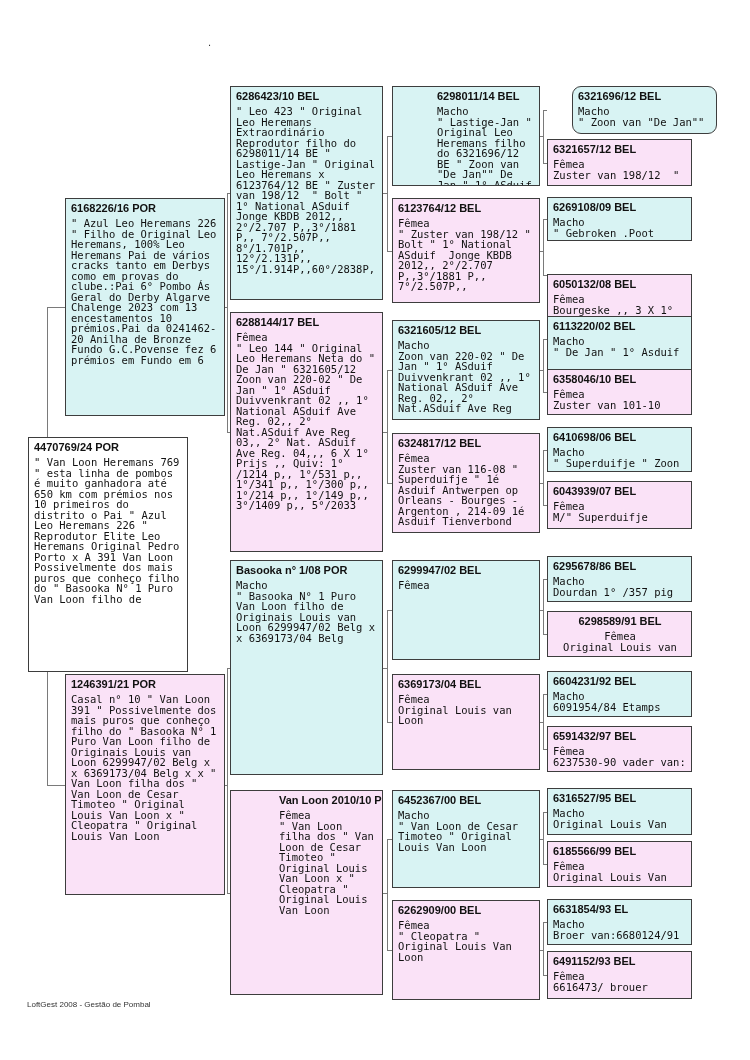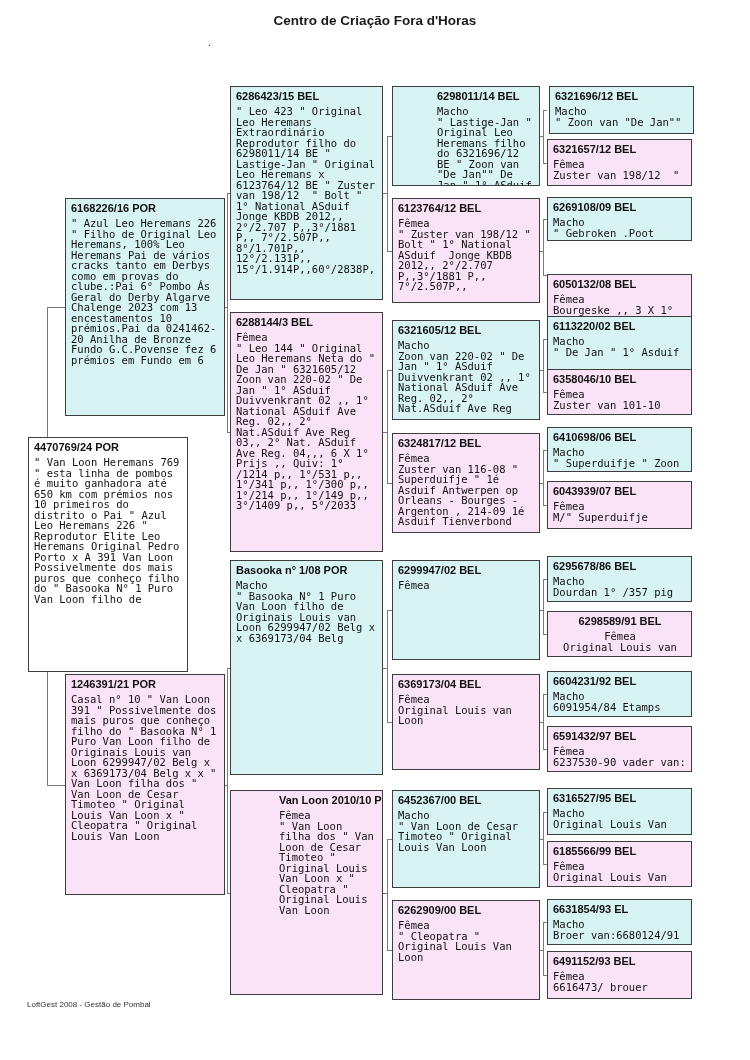--- a/index.html
+++ b/index.html
@@ -33,41 +33,40 @@
   .cline { position:absolute; background:var(--line, #7a7a7a); }
   #footer-brand {
     position:absolute; left:27px; top:1000px;
     font-size:8px; color:#333; letter-spacing:0;
   }
 </style>
 </head>
 <body>
 
 <div id="page">
-  <div id="page-title">Centro de Criação Fora d'Horas</div>
   <div id="stray-dot">.</div>
   <div id="tree">
       <div class="box" style="left: 28px; top: 437px; width: 160px; height: 235px;">
         <div class="ring">4470769/24 POR</div>
         <div class="bodytext">" Van Loon Heremans 769 " esta linha de pombos é muito ganhadora até 650 km com prémios nos 10 primeiros do distrito o Pai " Azul Leo Heremans 226 " Reprodutor Elite Leo Heremans Original Pedro Porto x A 391 Van Loon Possivelmente dos mais puros que conheço filho do " Basooka N° 1 Puro Van Loon filho de</div>
       </div>
       <div class="box male" style="left: 65px; top: 198px; width: 160px; height: 218px;">
         <div class="ring">6168226/16 POR</div>
         <div class="bodytext">" Azul Leo Heremans 226 " Filho de Original Leo Heremans, 100% Leo Heremans Pai de vários cracks tanto em Derbys como em provas do clube.:Pai 6° Pombo Ás Geral do Derby Algarve Chalenge 2023 com 13 encestamentos 10 prémios.Pai da 0241462-20 Anilha de Bronze Fundo G.C.Povense fez 6 prémios em Fundo em 6</div>
       </div>
       <div class="box female" style="left: 65px; top: 674px; width: 160px; height: 221px;">
         <div class="ring">1246391/21 POR</div>
         <div class="bodytext">Casal n° 10 " Van Loon 391 " Possivelmente dos mais puros que conheço filho do " Basooka N° 1 Puro Van Loon filho de Originais Louis van Loon 6299947/02 Belg x x 6369173/04 Belg x x " Van Loon filha dos " Van Loon de Cesar Timoteo " Original Louis Van Loon x " Cleopatra " Original Louis Van Loon</div>
       </div>
       <div class="box male" style="left: 230px; top: 86px; width: 153px; height: 214px;">
-        <div class="ring">6286423/15 BEL</div>
+        <div class="ring">6286423/10 BEL</div>
         <div class="bodytext">" Leo 423 " Original Leo Heremans Extraordinário Reprodutor filho do 6298011/14 BE " Lastige-Jan " Original Leo Heremans x 6123764/12 BE " Zuster van 198/12  " Bolt " 1° National ASduif  Jonge KBDB 2012,, 2°/2.707 P,,3°/1881 P,, 7°/2.507P,, 8°/1.701P,, 12°/2.131P,, 15°/1.914P,,60°/2838P,</div>
       </div>
       <div class="box female" style="left: 230px; top: 312px; width: 153px; height: 240px;">
-        <div class="ring">6288144/3 BEL</div>
+        <div class="ring">6288144/17 BEL</div>
         <div class="sexline">Fêmea</div>
         <div class="bodytext">" Leo 144 " Original Leo Heremans Neta do " De Jan " 6321605/12 Zoon van 220-02 " De Jan " 1° ASduif Duivvenkrant 02 ,, 1° National ASduif Ave Reg. 02,, 2° Nat.ASduif Ave Reg 03,, 2° Nat. ASduif Ave Reg. 04,,, 6 X 1° Prijs ,, Quiv: 1° /1214 p,, 1°/531 p,, 1°/341 p,, 1°/300 p,, 1°/214 p,, 1°/149 p,, 3°/1409 p,, 5°/2033</div>
       </div>
       <div class="box male" style="left: 230px; top: 560px; width: 153px; height: 215px;">
         <div class="ring">Basooka n° 1/08 POR</div>
         <div class="sexline">Macho</div>
         <div class="bodytext">" Basooka N° 1 Puro Van Loon filho de Originais Louis van Loon 6299947/02 Belg x x 6369173/04 Belg</div>
       </div>
       <div class="box female" style="left: 230px; top: 790px; width: 153px; height: 205px; padding-left: 48px;">
         <div class="ring">Van Loon 2010/10 POR</div>
@@ -106,21 +105,21 @@
       <div class="box male" style="left: 392px; top: 790px; width: 148px; height: 98px;">
         <div class="ring">6452367/00 BEL</div>
         <div class="sexline">Macho</div>
         <div class="bodytext">" Van Loon de Cesar Timoteo " Original Louis Van Loon</div>
       </div>
       <div class="box female" style="left: 392px; top: 900px; width: 148px; height: 100px;">
         <div class="ring">6262909/00 BEL</div>
         <div class="sexline">Fêmea</div>
         <div class="bodytext">" Cleopatra " Original Louis Van Loon</div>
       </div>
-      <div class="box male" style="left: 549px; top: 86px; width: 145px; height: 48px;">
+      <div class="box male" style="left: 572px; top: 86px; width: 145px; height: 48px; border-radius: 9px;">
         <div class="ring">6321696/12 BEL</div>
         <div class="sexline">Macho</div>
         <div class="bodytext">" Zoon van "De Jan""</div>
       </div>
       <div class="box female" style="left: 547px; top: 139px; width: 145px; height: 47px;">
         <div class="ring">6321657/12 BEL</div>
         <div class="sexline">Fêmea</div>
         <div class="bodytext">Zuster van 198/12  "</div>
       </div>
       <div class="box male" style="left: 547px; top: 197px; width: 145px; height: 44px;">

